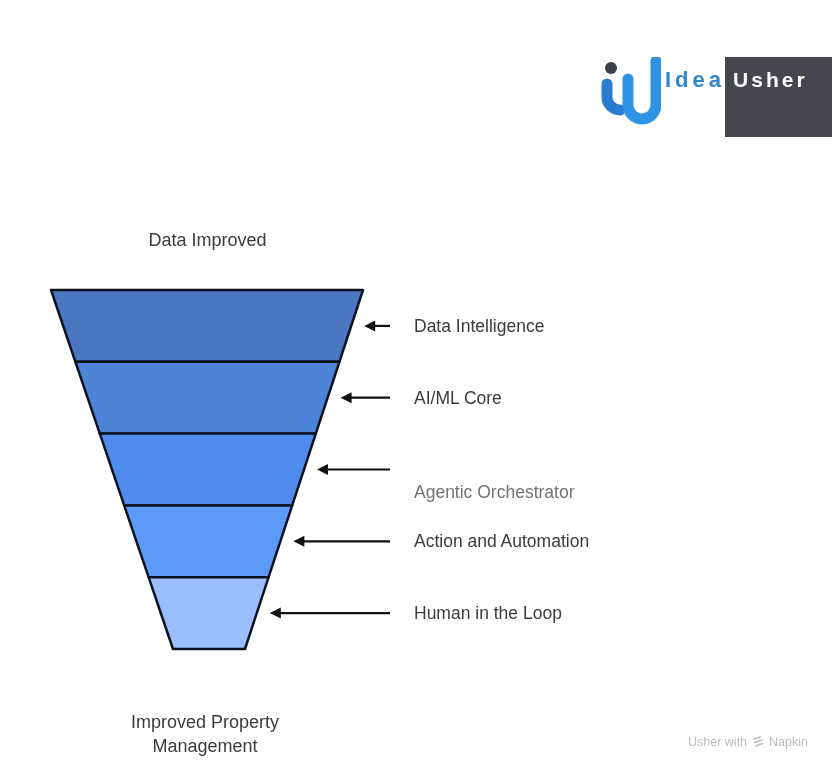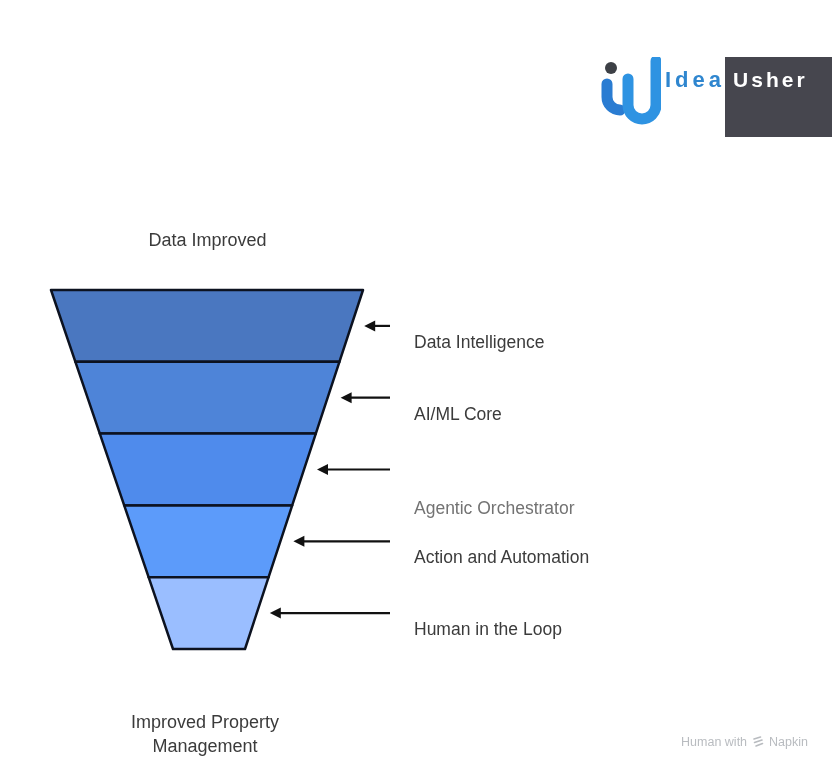--- a/index.html
+++ b/index.html
@@ -29,21 +29,21 @@
   }
 
   
   .chart-title {
     position: absolute; left: 40px; top: 230px; width: 335px;
     text-align: center; font-size: 18px; color: #3b3b3b;
   }
   #funnel-svg { position: absolute; left: 40px; top: 280px; width: 360px; height: 380px; }
   .funnel-label {
     position: absolute; left: 414px; height: 24px; line-height: 24px;
-    font-size: 17.5px; color: #3b3b3b; white-space: nowrap; margin-top: 16px;
+    font-size: 17.5px; color: #3b3b3b; white-space: nowrap;
   }
   .chart-footer {
     position: absolute; left: 105px; top: 674px; width: 200px;
     text-align: center; font-size: 18px; line-height: 24px; color: #3b3b3b; margin-top: 36px;
   }
 
   
   .watermark {
     position: absolute; right: 24px; top: 735px; display: flex; align-items: center;
     gap: 4px; color: #b9bcc0; font-size: 12.5px;
@@ -92,21 +92,21 @@
       <div class="funnel-label" style="top: 313.9px; color: rgb(59, 59, 59);">Data Intelligence</div>
       <div class="funnel-label" style="top: 385.7px; color: rgb(59, 59, 59);">AI/ML Core</div>
       <div class="funnel-label" style="top: 480px; color: #737373;">Agentic Orchestrator</div>
       <div class="funnel-label" style="top: 529.3px; color: rgb(59, 59, 59);">Action and Automation</div>
       <div class="funnel-label" style="top: 601.1px; color: rgb(59, 59, 59);">Human in the Loop</div>
     </div>
 
   <div class="chart-footer">Improved Property Management</div>
 
   <div class="watermark">
-    <span>Human with</span>
+    <span>Usher with</span>
     <svg class="napkin-icon" viewBox="0 0 14 14">
       <g stroke="#b9bcc0" stroke-width="1.6" stroke-linecap="round">
         <line x1="3" y1="4" x2="9.5" y2="2"></line>
         <line x1="3.5" y1="7.5" x2="11" y2="5"></line>
         <line x1="5" y1="11" x2="11.5" y2="8.5"></line>
       </g>
     </svg>
     <span>Napkin</span>
   </div>
 

